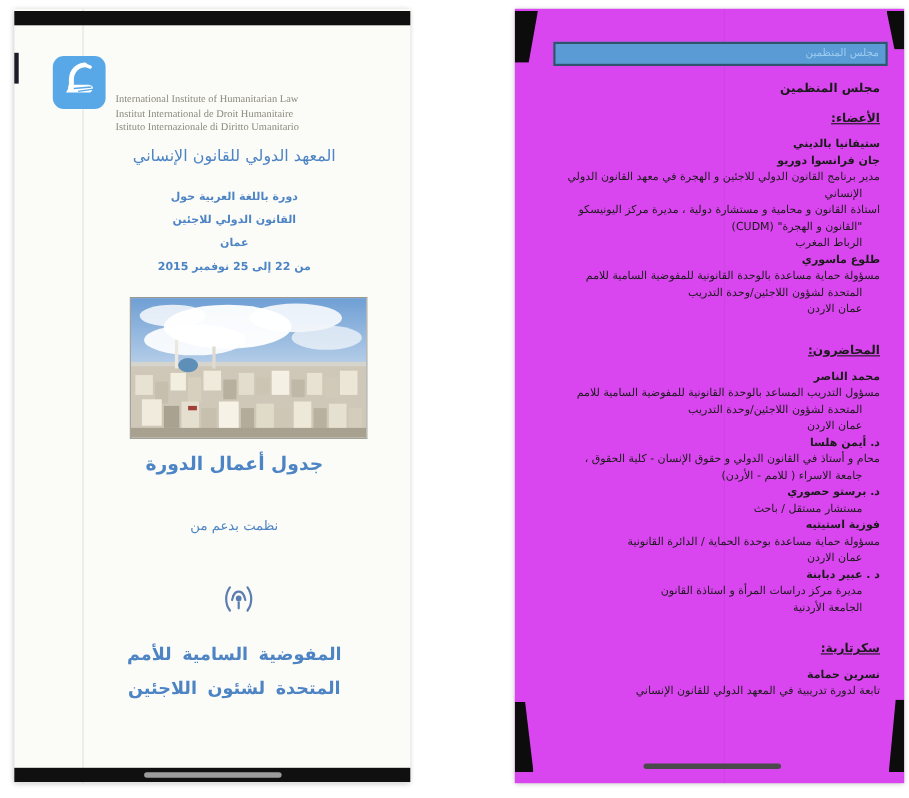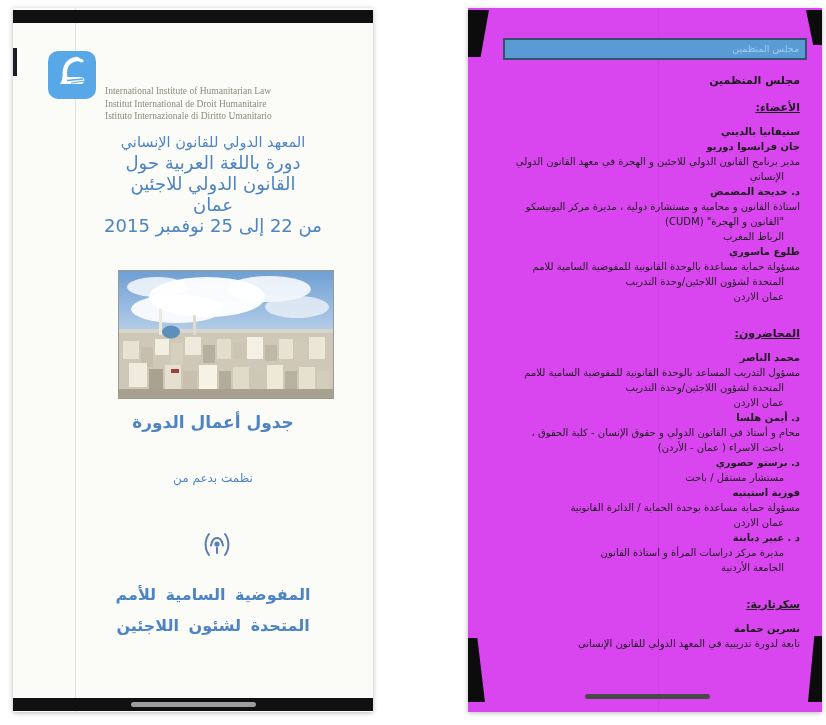--- a/index.html
+++ b/index.html
@@ -13,21 +13,21 @@
   
   .bar-black{position:absolute;left:0;right:0;height:13px;background:#101010;}
   .home-indicator{position:absolute;width:125px;height:5px;border-radius:3px;}
   
   .letterhead{position:absolute;left:92px;top:47px;color:#8b8b7d;
               font-family:"Liberation Serif",serif;font-size:9.5px;line-height:12.5px;margin-top:30px;}
   #iihl-logo{position:absolute;left:34px;top:42px;}
   .blue{color:#4d84c4;}
   .center-block{position:absolute;left:50px;width:300px;text-align:center;direction:rtl;}
   .institute-title{top:126px;font-size:14.5px;font-weight:normal;}
-  .course-block{top:144px;font-size:18px;font-weight:normal;line-height:21px;}
+  .course-block{top:161px;font-size:10px;font-weight:bold;line-height:21px;}
   .agenda-title{top:404px;font-size:17px;font-weight:bold;letter-spacing:1px;}
   .organized-by{top:463px;font-size:12px;}
   #unhcr-emblem{position:absolute;left:188px;top:524px;}
   .unhcr-name{top:571px;font-size:16px;font-weight:bold;line-height:31px;word-spacing:4px;}
   #amman-photo{position:absolute;left:105px;top:262px;width:214px;height:127px;
                border:1px solid #9a9a92;}
   
   .corner{position:absolute;background:#0c0c0c;}
   #blue-bar{position:absolute;left:35px;top:30px;width:304px;height:22px;
             background:#5b9bd5;border:2px solid #31536e;box-sizing:border-box;
@@ -165,36 +165,35 @@
   </div>
 
   <div class="rp-title">مجلس المنظمين</div>
 
   <div id="roster">
       <div class="h">الأعضاء:</div>
       <div class="n">ستيفانيا بالديني</div>
       <div class="n">جان فرانسوا دوريو</div>
       <div class="d">مدير برنامج القانون الدولي للاجئين و الهجرة في معهد  القانون الدولي</div>
       <div class="d i1">الإنساني</div>
-      <div class="n">د. خديجة المضمض</div>
       <div class="d">استاذة القانون و محامية و مستشارة دولية ، مديرة مركز  اليونيسكو</div>
       <div class="d i1">"القانون و الهجرة" (CUDM)</div>
       <div class="d i1">الرباط  المغرب</div>
       <div class="n">طلوع ماسوري</div>
       <div class="d">مسؤولة حماية مساعدة  بالوحدة القانونية للمفوضية السامية للامم</div>
       <div class="d i1">المتحدة لشؤون اللاجئين/وحدة التدريب</div>
       <div class="d i1">عمان الاردن</div>
       <div class="h">المحاضرون:</div>
       <div class="n">محمد الناصر</div>
       <div class="d">مسؤول التدريب المساعد بالوحدة القانونية للمفوضية السامية للامم</div>
       <div class="d i1">المتحدة لشؤون اللاجئين/وحدة التدريب</div>
       <div class="d i1">عمان الاردن</div>
       <div class="n">د. أيمن هلسا</div>
       <div class="d">محام و أستاذ في القانون الدولي  و حقوق الإنسان - كلية الحقوق ،</div>
-      <div class="d i1">باحث الاسراء ( عمان - الأردن)</div>
+      <div class="d i1">جامعة الاسراء ( للامم - الأردن)</div>
       <div class="n">د. برستو حصوري</div>
       <div class="d i1">مستشار مستقل / باحث</div>
       <div class="n">فوزية استيتيه</div>
       <div class="d">مسؤولة حماية مساعدة بوحدة الحماية / الدائرة القانونية</div>
       <div class="d i1">عمان الاردن</div>
       <div class="n">د . عبير دبابنة</div>
       <div class="d i1">مديرة مركز  دراسات المرأة و استاذة القانون</div>
       <div class="d i1">الجامعة الأردنية</div>
       <div class="h">سكرتارية:</div>
       <div class="n">نسرين حمامة</div>

